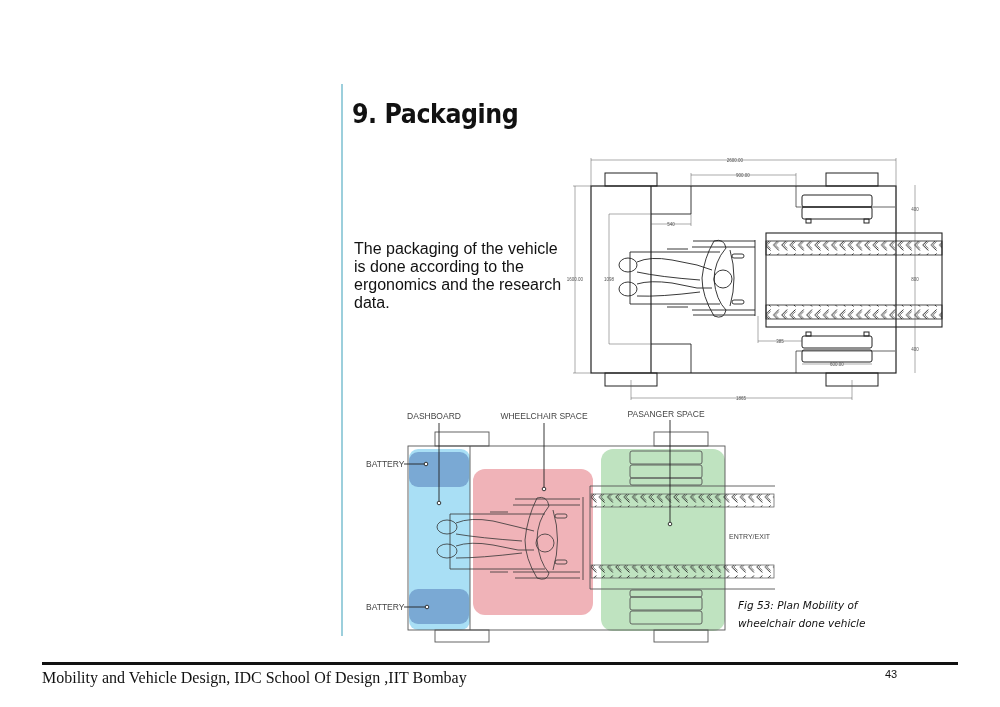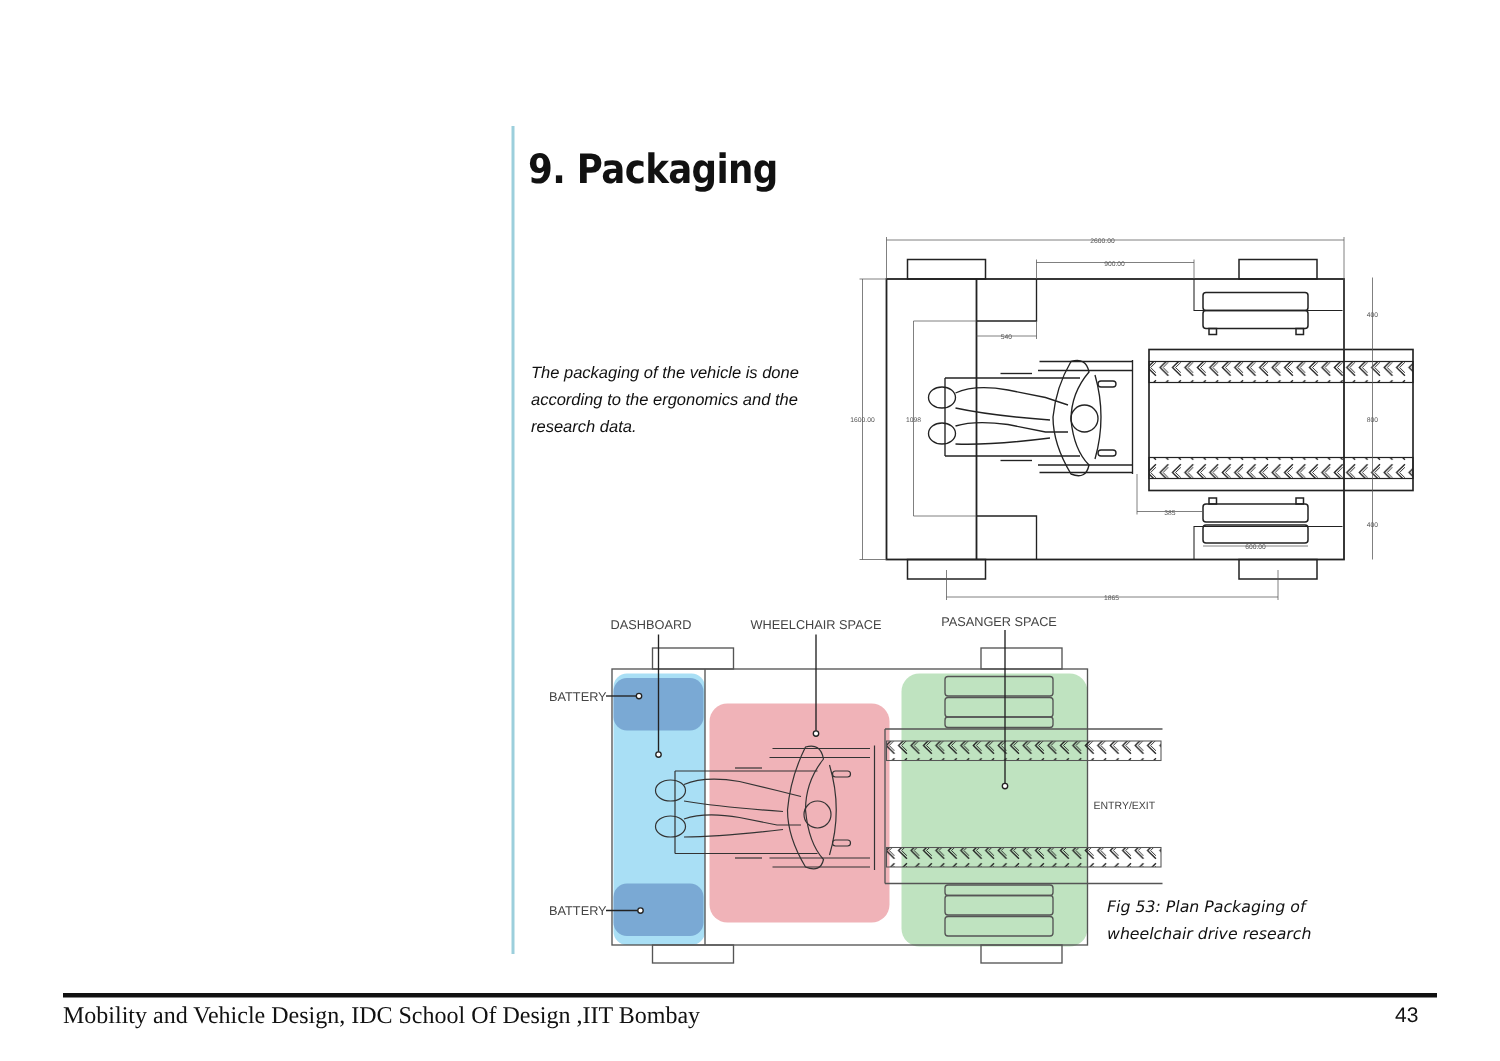--- a/index.html
+++ b/index.html
@@ -1,23 +1,23 @@
 <!DOCTYPE html>
 <html><head>
   <meta charset="utf-8">
   <style>
     html, body { margin: 0; padding: 0; background: #ffffff; }
     body { width: 1000px; height: 707px; position: relative; overflow: hidden; font-family: "Liberation Sans", sans-serif; }
     .vrule { position: absolute; left: 341px; top: 84px; width: 2px; height: 552px; background: #9ccfdc; }
     .title { position: absolute; left: 352px; top: 98px; font-family: "DejaVu Sans", sans-serif; font-weight: bold; font-size: 27px; color: #111; letter-spacing: -0.5px; transform: scaleX(0.88); transform-origin: left top; }
-    .intro { position: absolute; left: 354px; top: 240px; width: 210px; font-family: "Liberation Sans", sans-serif; font-size: 11px; line-height: 18px; color: #111; font-style: italic; }
+    .intro { position: absolute; left: 354px; top: 240px; width: 210px; font-family: "Liberation Sans", sans-serif; font-size: 16px; line-height: 18px; color: #111; }
     .caption { position: absolute; left: 738px; top: 596px; font-family: "DejaVu Sans", sans-serif; font-style: italic; font-size: 10.5px; line-height: 18px; color: #111; }
     .footer-rule { position: absolute; left: 42px; top: 662px; width: 916px; height: 3px; background: #111; }
     .footer-text { position: absolute; left: 42px; top: 669px; font-family: "Liberation Serif", serif; font-size: 16px; color: #111; }
-    .page-num { position: absolute; left: 930px; top: 668px; font-family: "Liberation Sans", sans-serif; font-size: 14px; color: #111; }
+    .page-num { position: absolute; left: 885px; top: 668px; font-family: "Liberation Sans", sans-serif; font-size: 11px; color: #111; }
     svg { position: absolute; left: 0; top: 0; }
     .dim { font-family: "Liberation Sans", sans-serif; font-size: 4.5px; fill: #555; }
     .lbl { font-family: "Liberation Sans", sans-serif; font-size: 8.5px; fill: #444; }
   </style>
 </head>
 <body>
 
 <div class="vrule"></div>
 <div class="title">9. Packaging</div>
 <div class="intro">The packaging of the vehicle is done according to the ergonomics and the research data.</div>
@@ -196,19 +196,19 @@
     <text class="lbl" x="434" y="419" text-anchor="middle">DASHBOARD</text>
     <text class="lbl" x="544" y="419" text-anchor="middle">WHEELCHAIR SPACE</text>
     <text class="lbl" x="666" y="417" text-anchor="middle">PASANGER SPACE</text>
     <text class="lbl" x="366" y="467">BATTERY</text>
     <text class="lbl" x="366" y="610">BATTERY</text>
     <text class="lbl" x="729" y="539" style="font-size:7px">ENTRY/EXIT</text>
   </g>
 </svg>
 
 <div class="caption">
-  <div>Fig 53:  Plan Packaging of</div>
-  <div>wheelchair drive research</div>
+  <div>Fig 53:  Plan Mobility of</div>
+  <div>wheelchair done vehicle</div>
 </div>
 
 <div class="footer-rule"></div>
 <div class="footer-text">Mobility and Vehicle Design, IDC School Of Design ,IIT Bombay</div>
 <div class="page-num">43</div>
 
 </body></html>

